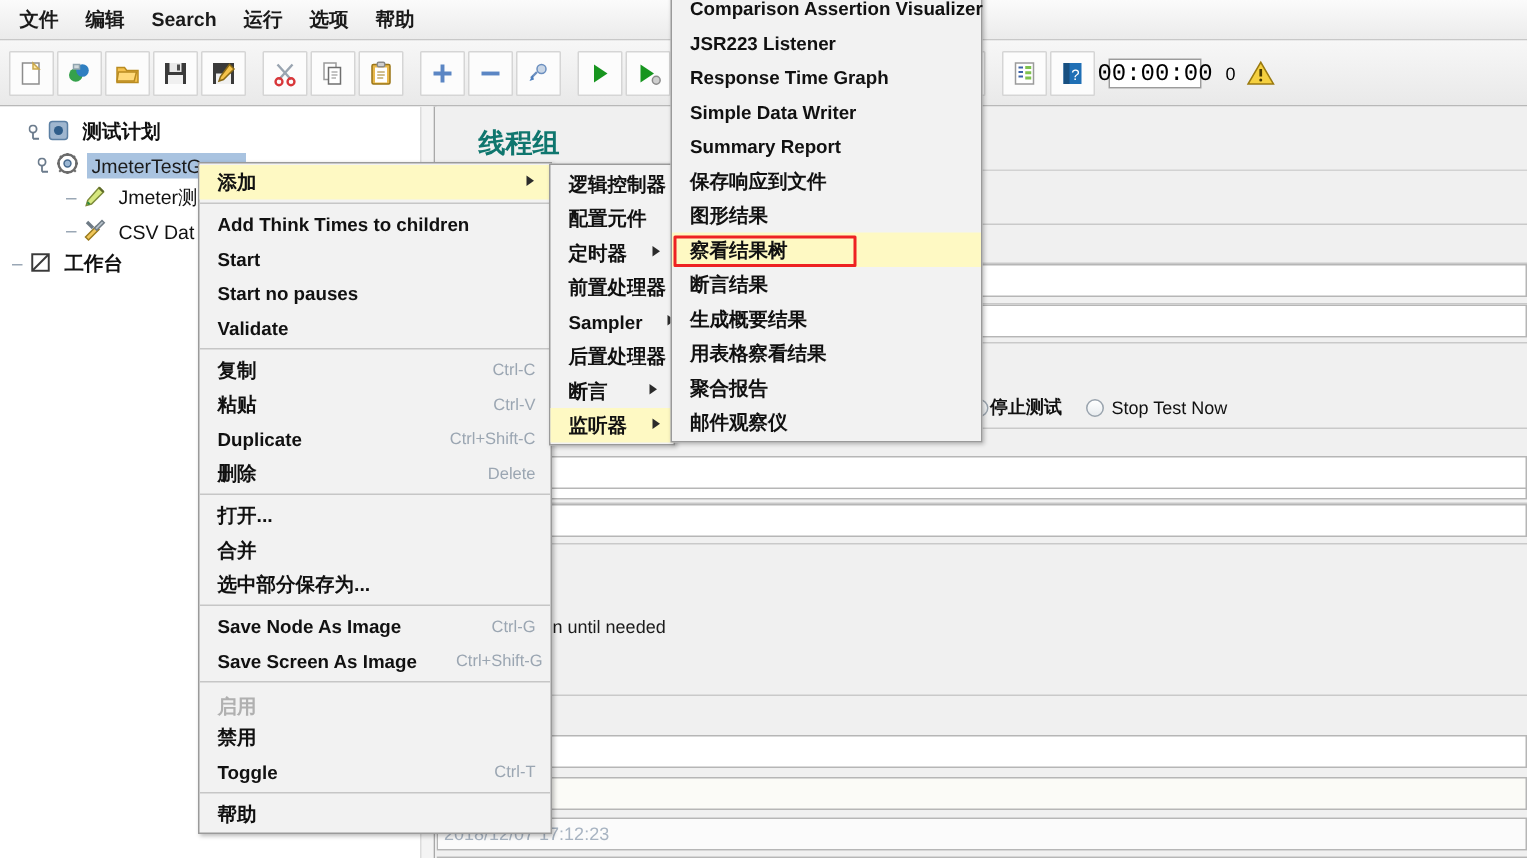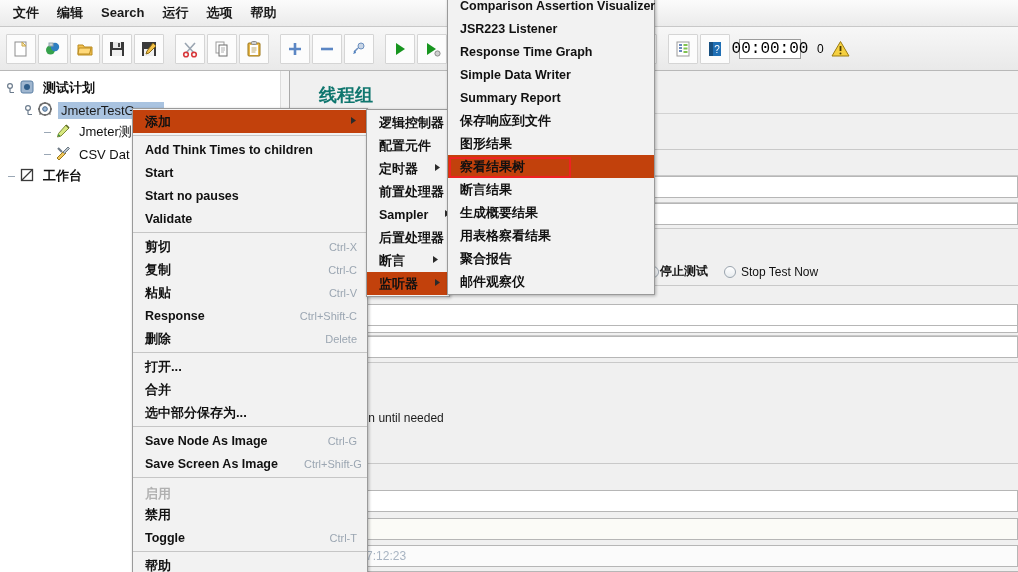--- a/index.html
+++ b/index.html
@@ -179,21 +179,21 @@
     height: 23px;
     display: flex; align-items: center;
     padding: 0 10px 0 12px;
     font-size: 13px;
     font-weight: bold;
     color: #111111;
     white-space: nowrap;
     position: relative;
   }
   .pitem.latin { font-weight: bold; font-size: 12.5px; }
-  .pitem.hl { background: #c2410c; }
+  .pitem.hl { background: #fef9c3; }
   .pitem.disabled { color: #b0b0b0; align-items: flex-end; }
   .pitem .accel {
     margin-left: auto;
     padding-left: 26px;
     font-size: 11px;
     font-weight: normal;
     color: #9ba6b2;
   }
   .pitem .arrow {
     margin-left: auto;
@@ -430,21 +430,21 @@
         <svg width="19" height="18" viewBox="0 0 19 18">
           <path d="M9.5 1.5 L18 16 H1 Z" fill="#f5d040" stroke="#9a7a10"></path>
           <path d="M9.5 6 v5" stroke="#4a3a00" stroke-width="1.8"></path>
           <circle cx="9.5" cy="13.4" r="1" fill="#4a3a00"></circle>
         </svg>
       </div>
     </div>
 
   <div class="treepanel">
     <div class="treewrap" id="treewrap">
-        <div class="trow" style="padding-left: 6px; align-items: center;">
+        <div class="trow" style="padding-left: 18px; align-items: center;">
           <span class="handle">
             <svg width="11" height="11" viewBox="0 0 11 11">
               <circle cx="3" cy="3" r="2.4" fill="none" stroke="#6b7b8c" stroke-width="1.2"></circle>
               <path d="M3 5.5 v4 M3 9.5 h4" stroke="#6b7b8c" stroke-width="1.2" fill="none"></path>
             </svg>
           </span>
           <span class="tico"><svg width="16" height="16" viewBox="0 0 16 16">
               <rect x="2" y="2" width="12" height="12" rx="2" fill="#9fb6cf" stroke="#5b7fa3"></rect>
               <circle cx="8" cy="8" r="3" fill="#2f5d8a"></circle>
             </svg></span>
@@ -589,33 +589,29 @@
         <span>Start</span>
       </div>
       <div class="pitem latin">
         <span>Start no pauses</span>
       </div>
       <div class="pitem latin">
         <span>Validate</span>
       </div>
       <div class="psep"></div>
       <div class="pitem">
-        <span>剪切</span>
-        <span class="accel">Ctrl-X</span>
-      </div>
-      <div class="pitem">
         <span>复制</span>
         <span class="accel">Ctrl-C</span>
       </div>
       <div class="pitem">
         <span>粘贴</span>
         <span class="accel">Ctrl-V</span>
       </div>
       <div class="pitem latin">
-        <span>Response</span>
+        <span>Duplicate</span>
         <span class="accel">Ctrl+Shift-C</span>
       </div>
       <div class="pitem">
         <span>删除</span>
         <span class="accel">Delete</span>
       </div>
       <div class="psep"></div>
       <div class="pitem">
         <span>打开...</span>
       </div>

